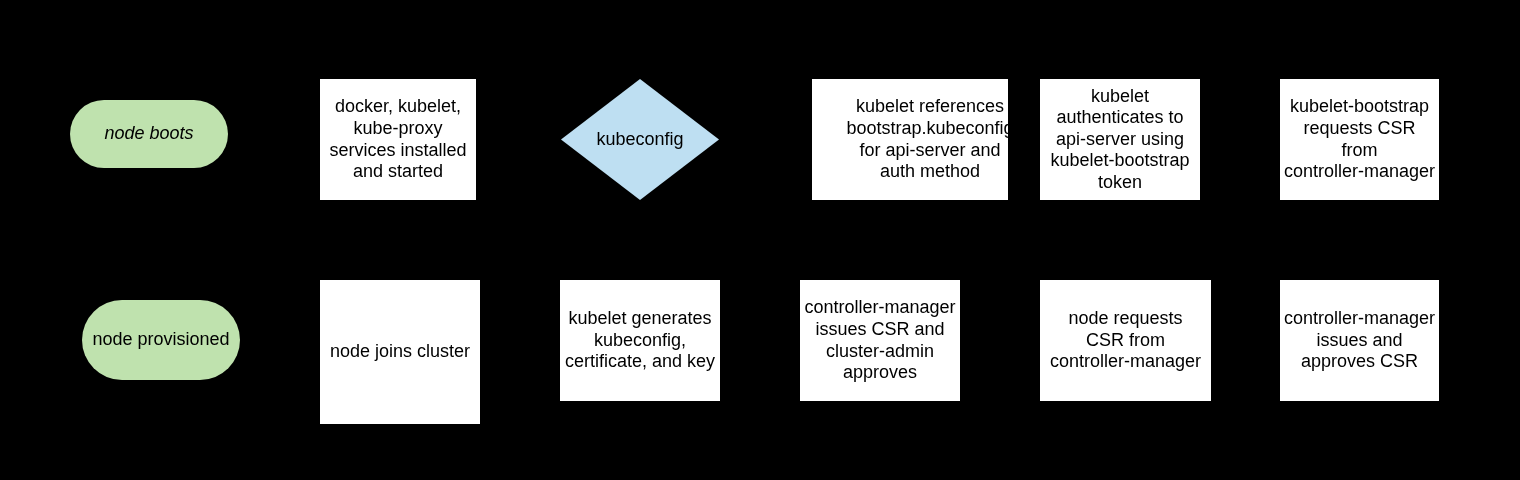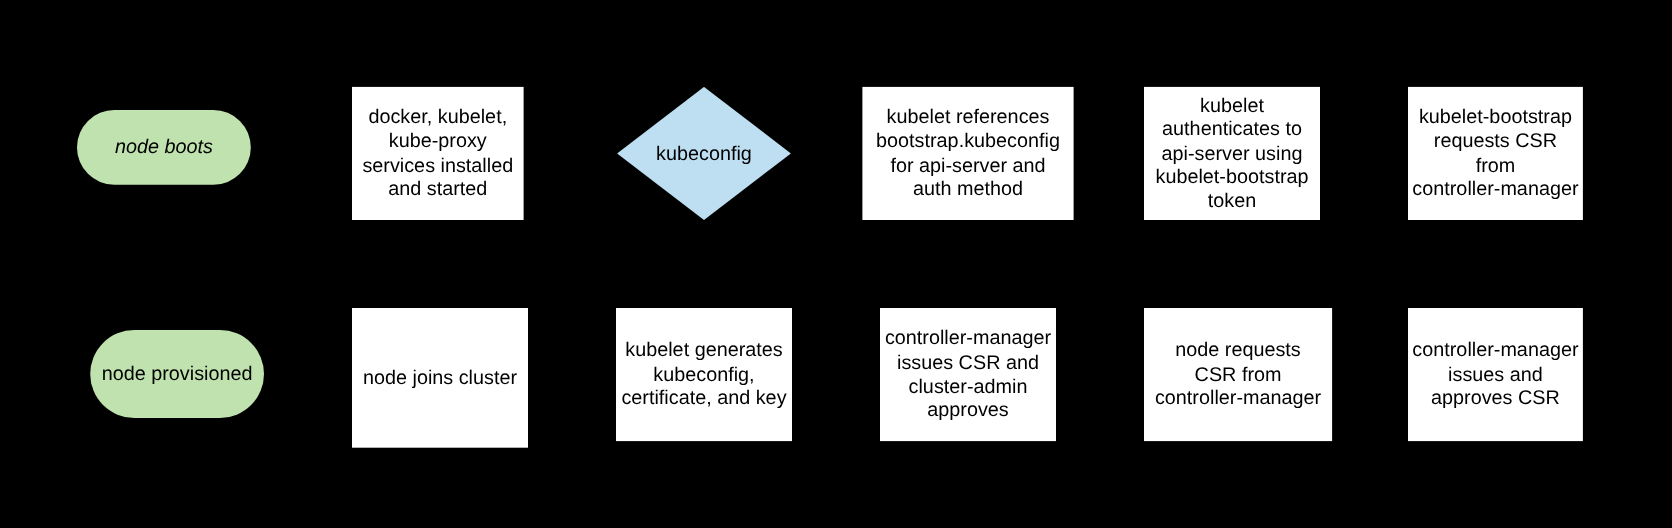--- a/index.html
+++ b/index.html
@@ -17,25 +17,25 @@
   .process{background:var(--process-fill,#fff);}
   .terminator{background:var(--terminator-fill,#bfe2ae);border-radius:40px;}
   .decision{
     background:var(--decision-fill,#bedff2);
     clip-path:polygon(50% 0,100% 50%,50% 100%,0 50%);
   }
   
   .r1c1{left:70px;  top:100px;width:158px;height:68px;font-style:italic;}
   .r1c2{left:320px; top:79px; width:156px;height:121px;}
   .r1c3{left:561px; top:79px; width:158px;height:121px;}
-  .r1c4{left:784px; top:79px; width:192px;height:121px;}
+  .r1c4{left:812px; top:79px; width:156px;height:121px;padding-left:40px;}
   .r1c5{left:1040px;top:79px; width:160px;height:121px;justify-content:center;}
   .r1c6{left:1280px;top:79px; width:159px;height:121px;}
   .r2c1{left:82px;  top:300px;width:158px;height:80px;}
-  .r2c2{left:320px; top:280px;width:160px;height:127px;}
+  .r2c2{left:320px; top:280px;width:160px;height:144px;}
   .r2c3{left:560px; top:280px;width:160px;height:121px;}
   .r2c4{left:800px; top:280px;width:160px;height:121px;}
   .r2c5{left:1040px;top:280px;width:171px;height:121px;}
   .r2c6{left:1280px;top:280px;width:159px;height:121px;}
 </style>
 </head>
 <body>
 
 <div class="stage" style="--bg: #000000; --text: #000000; --terminator-fill: #bfe2ae; --decision-fill: #bedff2; --process-fill: #ffffff;">
 

